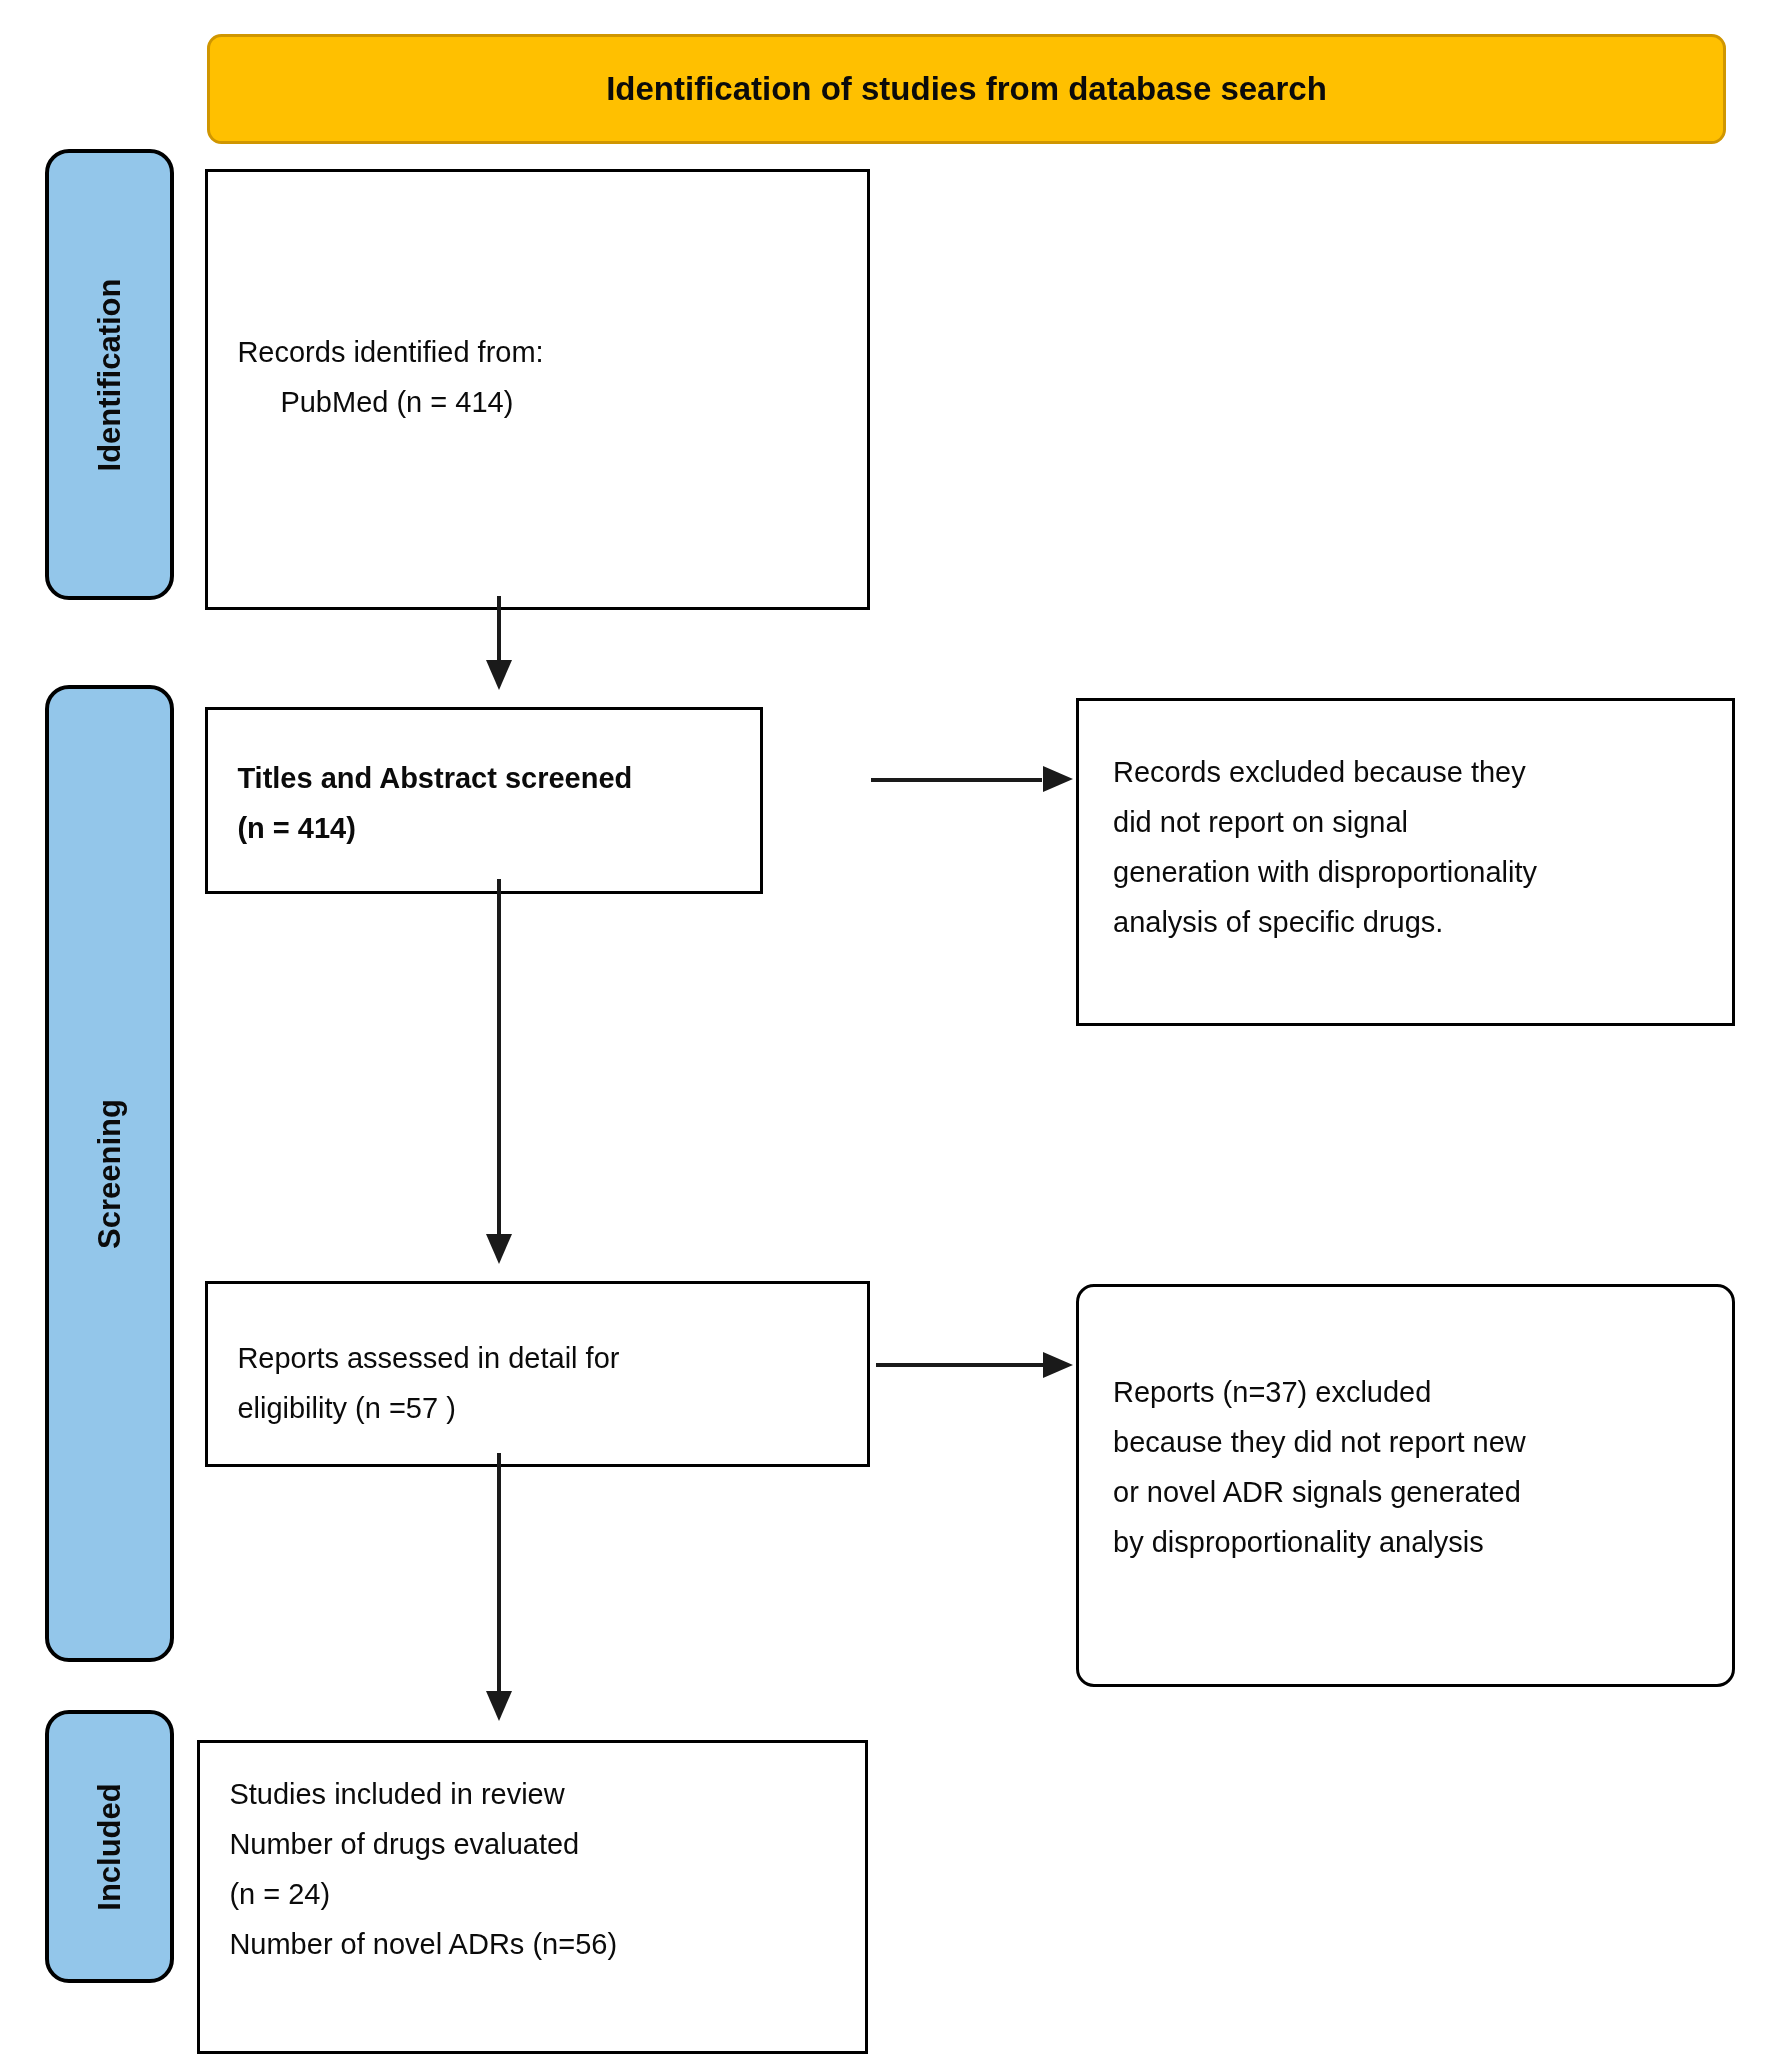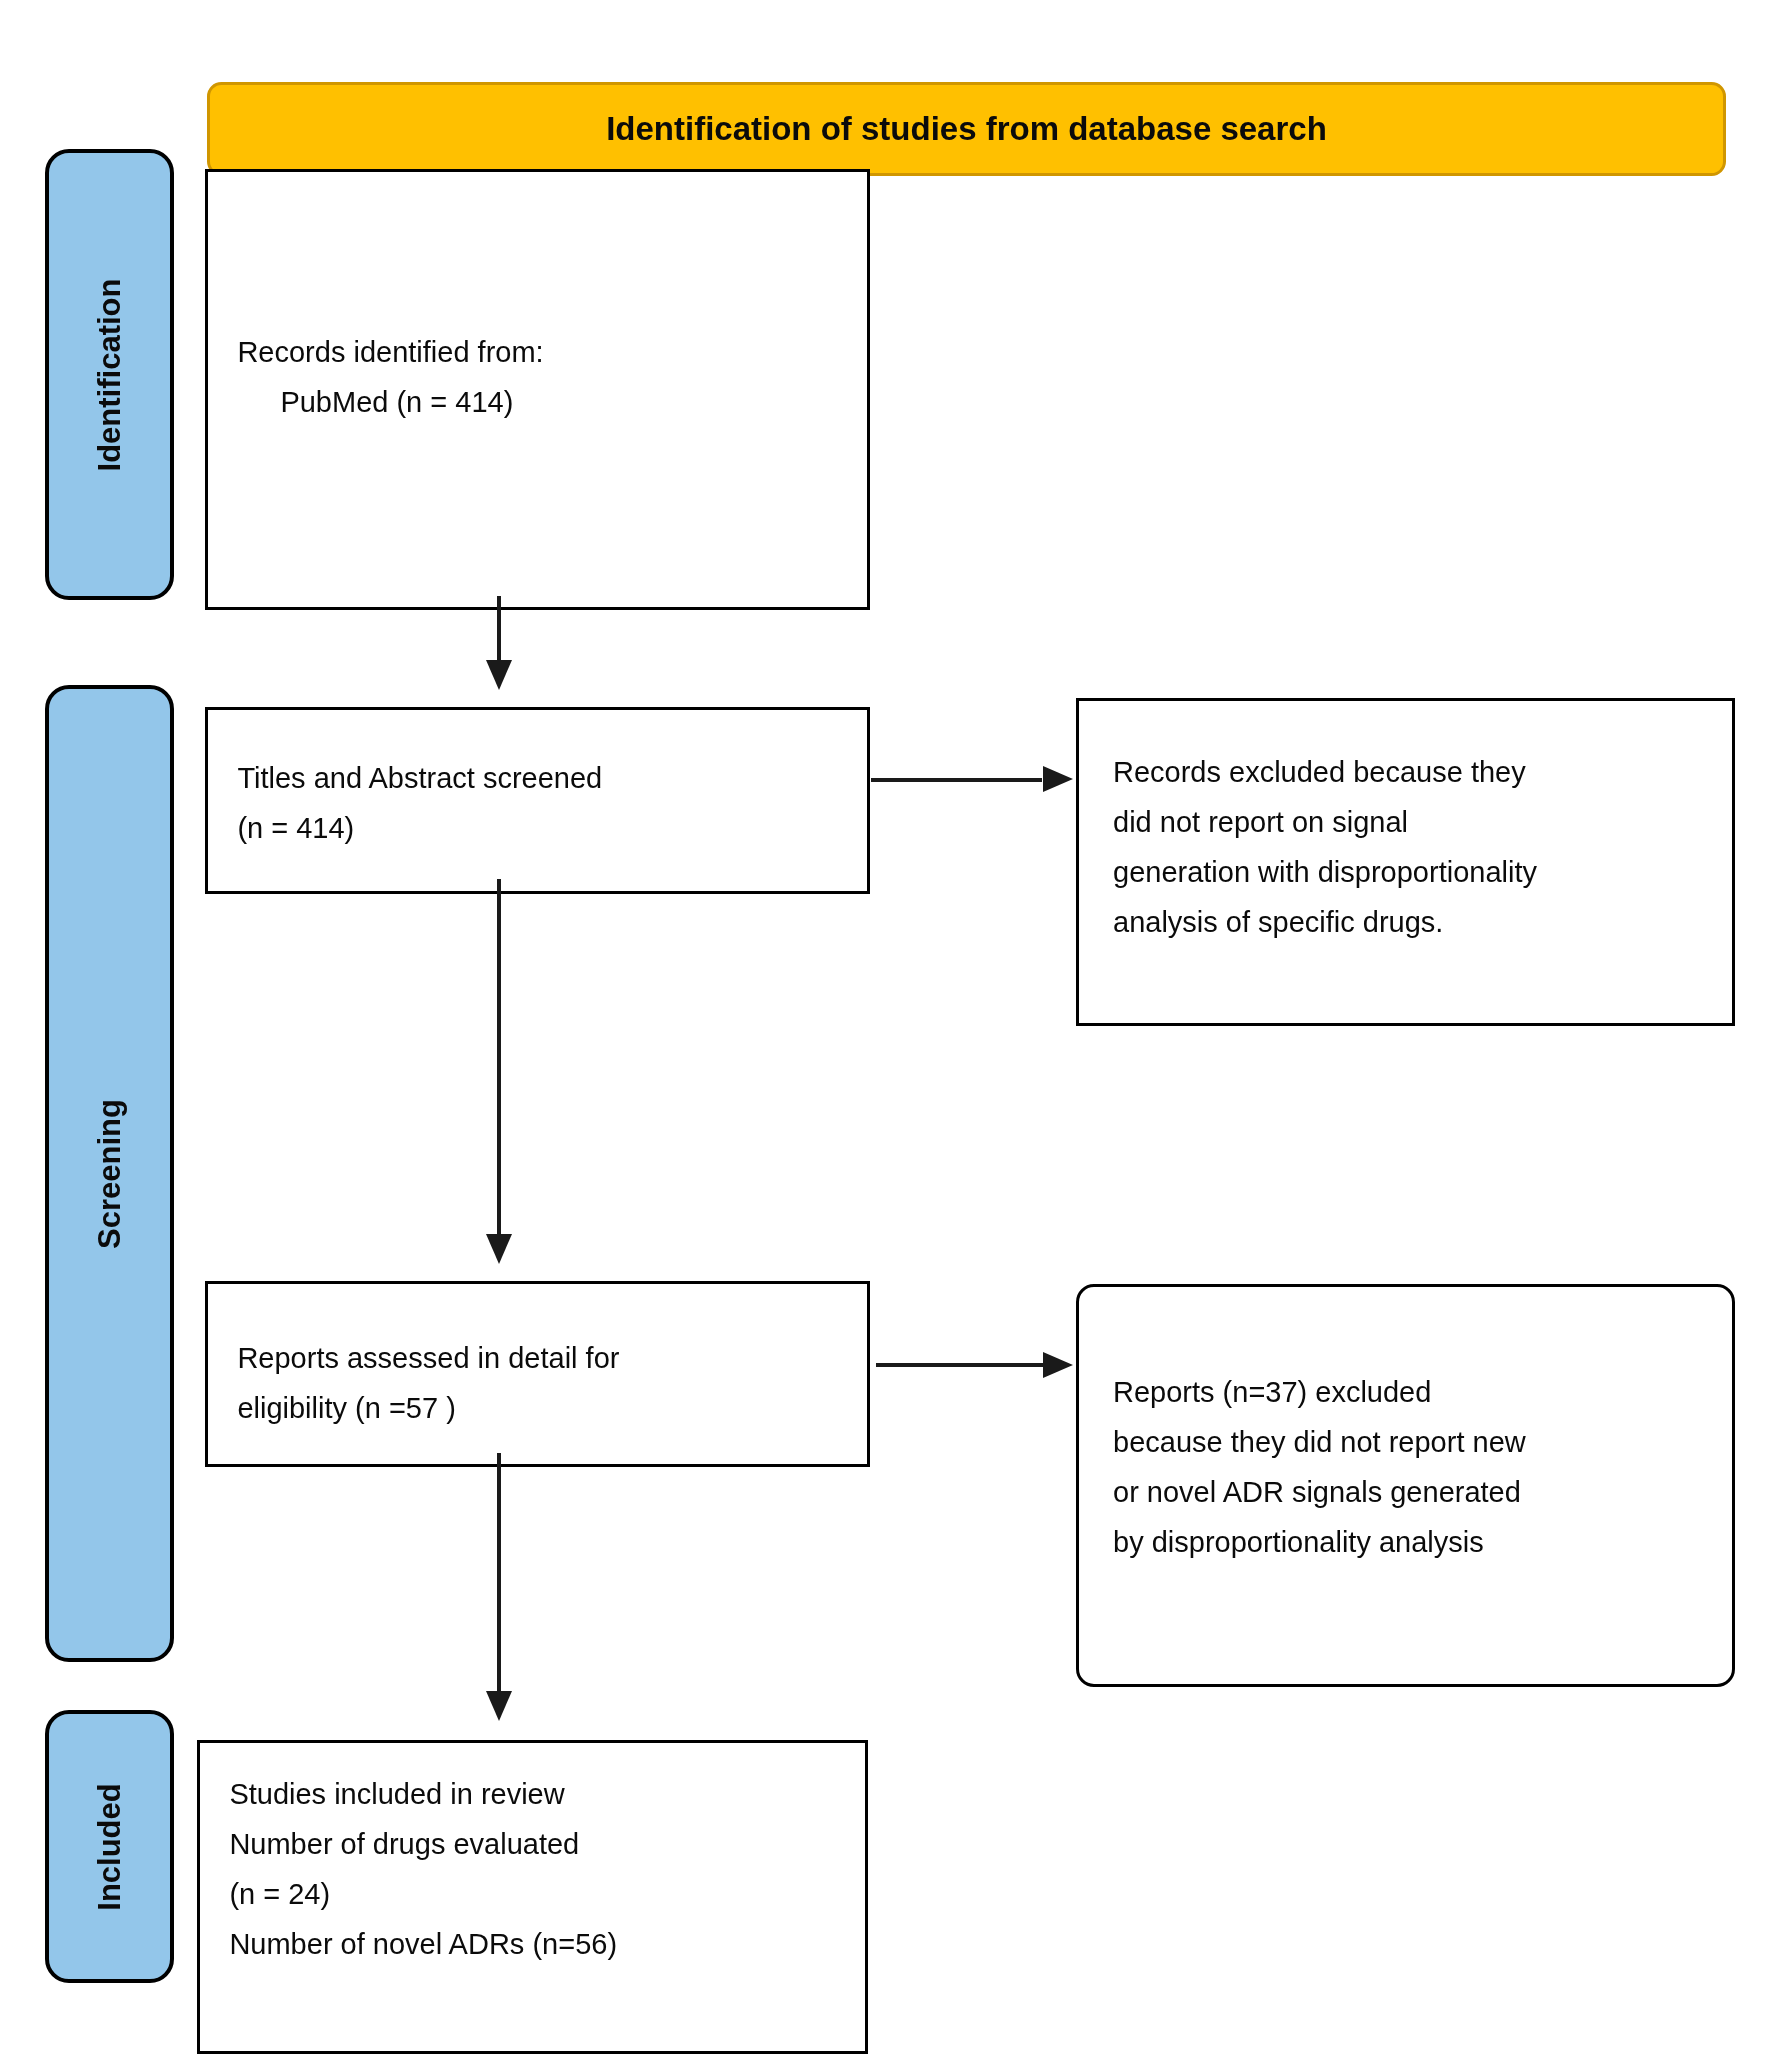--- a/index.html
+++ b/index.html
@@ -6,27 +6,27 @@
   .canvas{
     position:relative;
     width:1766px;height:2066px;
     background:#ffffff;
     font-family:"Liberation Sans", sans-serif;
     color:#0b0b0b;
     overflow:hidden;
   }
   
   .banner{
-    position:absolute;left:207px;top:34px;width:1519px;height:94px;
+    position:absolute;left:207px;top:34px;width:1519px;height:110px;
     background:var(--banner-fill,#FFC000);
     border:3.6px solid var(--banner-border,#D09600);
     border-radius:14.4px;
     box-sizing:border-box;
     display:flex;align-items:center;justify-content:center;
-    font-weight:bold;font-size:33px;margin-top:48px;
+    font-weight:bold;font-size:33px;
   }
   
   .stage{
     position:absolute;left:45px;width:129px;
     background:var(--stage-fill,#93C6EA);
     border:4.2px solid var(--stage-border,#000000);
     border-radius:24px;
     box-sizing:border-box;
   }
   .stage .vlabel{
@@ -38,21 +38,21 @@
   .stage-screening{top:685px;height:977px;}
   .stage-included{top:1710px;height:273px;}
   
   .box{
     position:absolute;background:#ffffff;
     border:3.6px solid var(--box-border,#000000);
     box-sizing:border-box;
     margin-top:16px;
   }
   .box-records-identified{left:205px;top:153px;width:665px;height:441px;}
-  .box-titles-screened{left:205px;top:691px;width:665px;height:187px;}
+  .box-titles-screened{left:205px;top:691px;width:558px;height:187px;font-weight:bold;}
   .box-records-excluded{left:1076px;top:682px;width:659px;height:328px;}
   .box-reports-assessed{left:205px;top:1265px;width:665px;height:186px;padding-left:20px;}
   .box-reports-excluded{left:1076px;top:1268px;width:659px;height:403px;border-radius:18px;}
   .box-studies-included{left:197px;top:1724px;width:671px;height:314px;}
   .txt{position:absolute;font-size:29px;line-height:50px;white-space:nowrap;}
   .t-records-identified{left:29.4px;top:155px;}
   .t-titles-screened{left:29.4px;top:43px;}
   .t-records-excluded{left:34px;top:46px;}
   .t-reports-assessed{left:29.4px;top:49px;}
   .t-reports-excluded{left:34px;top:80px;}

